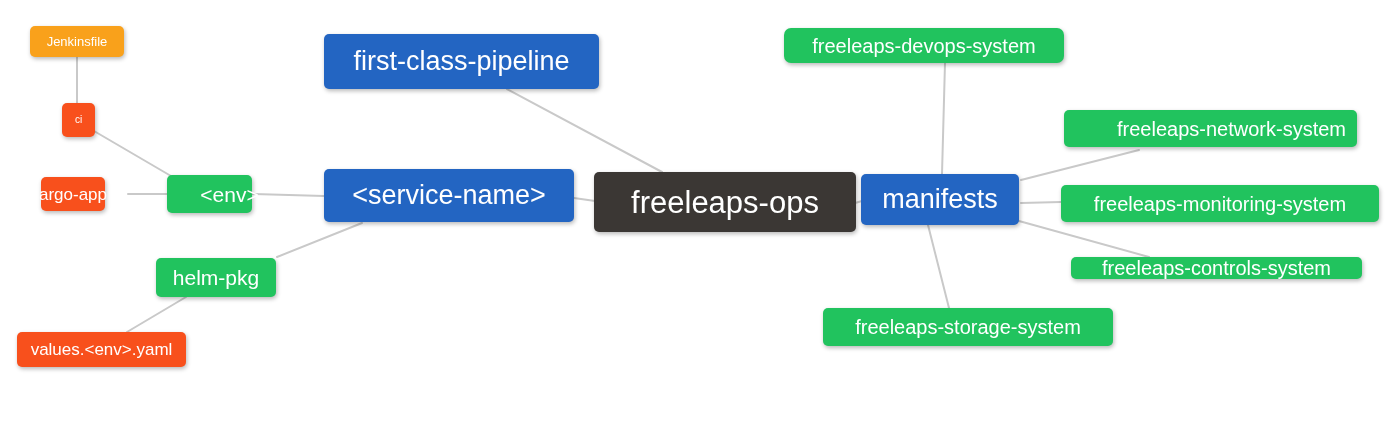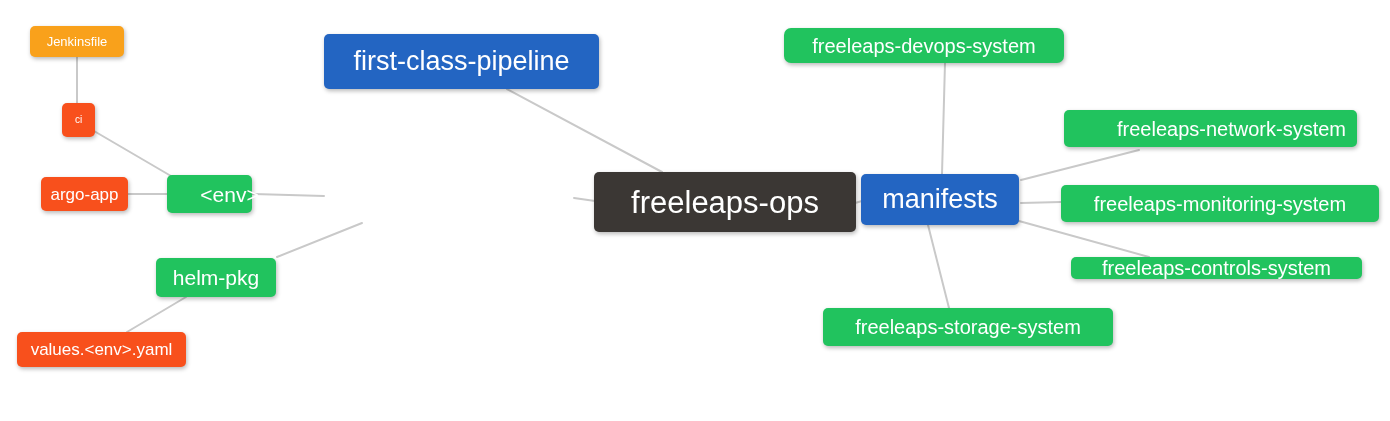--- a/index.html
+++ b/index.html
@@ -56,26 +56,27 @@
     <line x1="1010" y1="221" x2="1140" y2="257" stroke="#C9C9C9"></line>
     <line x1="919" y1="225" x2="940" y2="308" stroke="#C9C9C9"></line>
     <line x1="268" y1="257" x2="353" y2="223" stroke="#C9C9C9"></line>
     <line x1="177" y1="297" x2="118" y2="332" stroke="#C9C9C9"></line>
   </svg>
 
   <div class="node" style="left: 21px; top: 26px; width: 94px; height: 31px; font-size: 13px; background-color: rgb(249, 161, 27);">Jenkinsfile</div>
 
   <div class="node" style="left: 53px; top: 103px; width: 33px; height: 34px; font-size: 10px; background-color: rgb(248, 80, 28);">ci</div>
 
-  <div class="node" style="left: 32px; top: 177px; width: 87px; height: 34px; font-size: 17px; background-color: rgb(248, 80, 28);">argo-app</div>
+  <div class="node" style="left: 32px; top: 177px; width: 64px; height: 34px; font-size: 17px; background-color: rgb(248, 80, 28);">argo-app</div>
 
   <div class="node" style="left: 158px; top: 175px; width: 85px; height: 38px; font-size: 21px; background-color: rgb(33, 195, 94); padding-left: 40px;">&lt;env&gt;</div>
 
   <div class="node" style="left: 315px; top: 34px; width: 275px; height: 55px; font-size: 27px; background-color: rgb(35, 101, 194);">first-class-pipeline</div>
 
+  <div class="node" style="left: 315px; top: 169px; width: 250px; height: 53px; font-size: 27px; background-color: rgb(35, 101, 194);">&lt;service-name&gt;</div>
 
   <div class="node" style="left: 585px; top: 172px; width: 262px; height: 60px; font-size: 31px; background-color: rgb(59, 55, 52);">freeleaps-ops</div>
 
   <div class="node" style="left: 852px; top: 174px; width: 158px; height: 51px; font-size: 27px; background-color: rgb(35, 101, 194);">manifests</div>
 
   <div class="node" style="left: 775px; top: 28px; width: 280px; height: 35px; font-size: 20px; background-color: rgb(33, 195, 94); border-radius: 7px;">freeleaps-devops-system</div>
 
   <div class="node" style="left: 1055px; top: 110px; width: 293px; height: 37px; font-size: 20px; background-color: rgb(33, 195, 94); padding-left: 42px;">freeleaps-network-system</div>
 
   <div class="node" style="left: 1052px; top: 185px; width: 318px; height: 37px; font-size: 20px; background-color: rgb(33, 195, 94);">freeleaps-monitoring-system</div>

